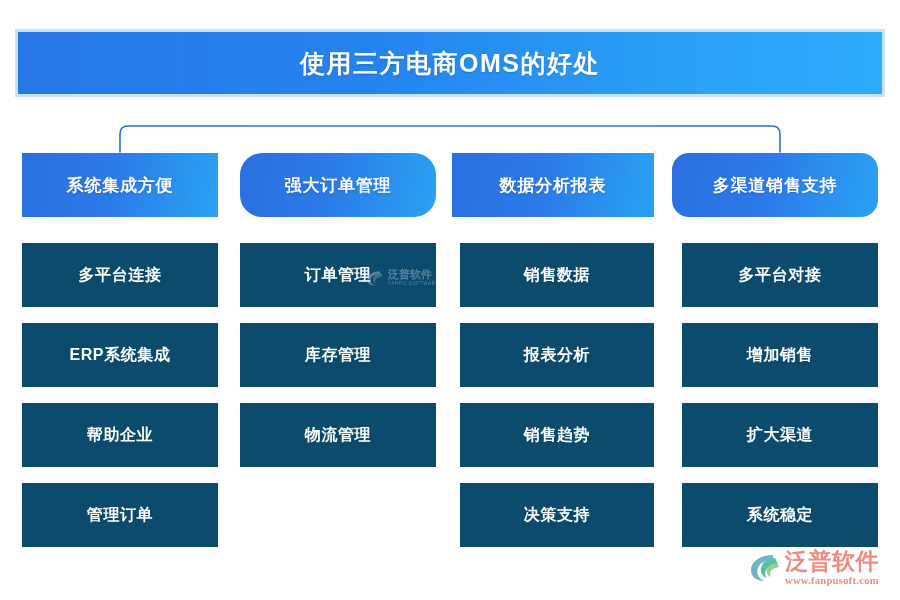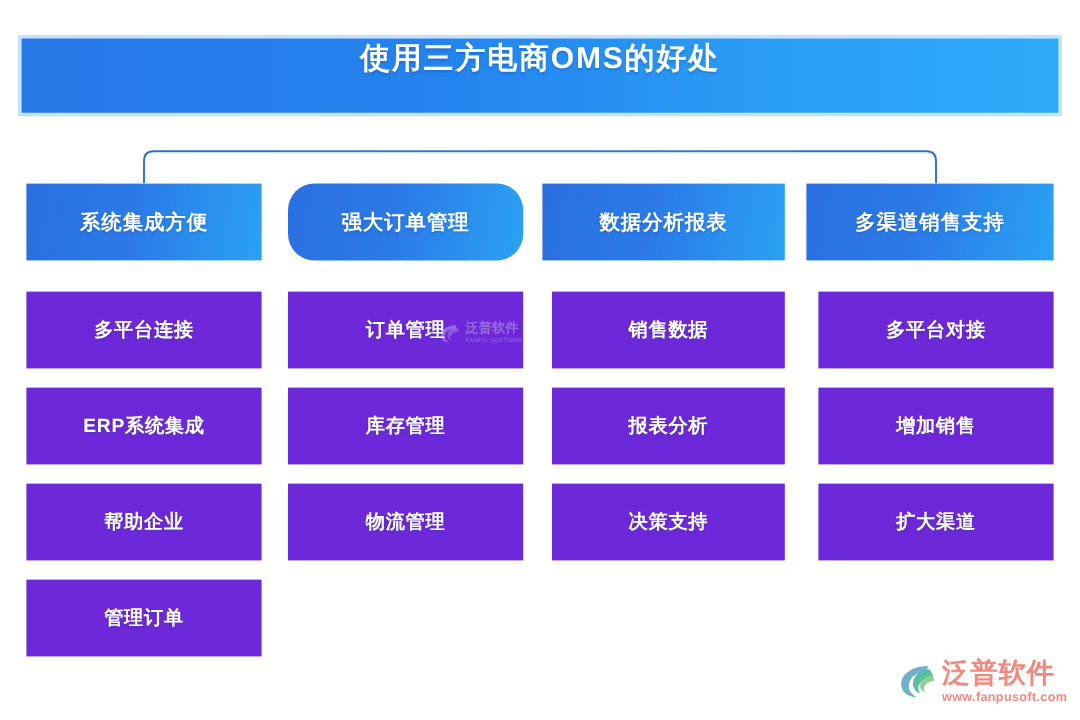--- a/index.html
+++ b/index.html
@@ -26,21 +26,21 @@
   
   .title-banner {
     position: absolute;
     left: 18px;
     top: 32px;
     width: 864px;
     height: 62px;
     background: linear-gradient(90deg, #2878e8 0%, #2483ef 40%, #2a9df5 72%, #2eabfb 100%);
     box-shadow: 0 0 0 3px rgba(150, 205, 250, 0.55);
     display: flex;
-    align-items: flex-start;
+    align-items: center;
     justify-content: center;
   }
   .title-text {
     color: #ffffff;
     font-size: 25px;
     font-weight: bold;
     letter-spacing: 1.5px;
     text-shadow: 0 1px 2px rgba(0, 60, 140, 0.28);
     white-space: nowrap;
   }
@@ -91,21 +91,21 @@
     top: 90px;
   }
   .col-0 .leaf-stack { left: 0px;  width: 196px; }
   .col-1 .leaf-stack { left: 0px;  width: 196px; }
   .col-2 .leaf-stack { left: 8px;  width: 194px; }
   .col-3 .leaf-stack { left: 10px; width: 196px; }
 
   .leaf-box {
     height: 64px;
     margin-bottom: 16px;
-    background: #6d28d9;
+    background: #0c4a6e;
     display: flex;
     align-items: center;
     justify-content: center;
     box-sizing: border-box;
   }
   .leaf-label {
     color: #ffffff;
     font-size: 16px;
     font-weight: bold;
     letter-spacing: 0.6px;
@@ -179,21 +179,21 @@
     white-space: nowrap;
     font-family: "DejaVu Sans", "Liberation Sans", sans-serif;
   }
   .brand-url {
     color: #f08a80;
     font-size: 10.5px;
     font-weight: bold;
     letter-spacing: 0.3px;
     white-space: nowrap;
     margin-top: 3px;
-    font-family: Liberation Sans, sans-serif;
+    font-family: Liberation Serif, serif;
   }
 </style>
 </head>
 <body>
 
 <div id="canvas">
 
   <div class="title-banner">
     <span class="title-text">使用三方电商OMS的好处</span>
   </div>
@@ -259,38 +259,44 @@
         <span class="cat-header-label">数据分析报表</span>
       </div>
       <div class="leaf-stack">
         <div class="leaf-box">
           <span class="leaf-label">销售数据</span>
         </div>
         <div class="leaf-box">
           <span class="leaf-label">报表分析</span>
         </div>
         <div class="leaf-box">
+          <span class="leaf-label">销售趋势</span>
+        </div>
+        <div class="leaf-box">
           <span class="leaf-label">决策支持</span>
         </div>
       </div>
     </div>
 
     <div class="column col-3">
-      <div class="cat-header" style="background: linear-gradient(100deg, #2a6fe0 0%, #2b7ae8 45%, #2aa2f4 100%);">
+      <div class="cat-header" style="background: linear-gradient(100deg, #2a6fe0 0%, #2b7ae8 45%, #2aa2f4 100%); border-radius: 17px;">
         <span class="cat-header-label">多渠道销售支持</span>
       </div>
       <div class="leaf-stack">
         <div class="leaf-box">
           <span class="leaf-label">多平台对接</span>
         </div>
         <div class="leaf-box">
           <span class="leaf-label">增加销售</span>
         </div>
         <div class="leaf-box">
           <span class="leaf-label">扩大渠道</span>
+        </div>
+        <div class="leaf-box">
+          <span class="leaf-label">系统稳定</span>
         </div>
       </div>
     </div>
 
   </div>
 
   <div class="watermark">
     <svg class="watermark-glyph" viewBox="0 0 32 32" xmlns="http://www.w3.org/2000/svg">
       <path d="M24 5 C11 5 4 12 4 19 C4 25 9 28 15 28 C10 26 8 22 9 18 C10 13 15 10 24 10 Z" fill="#ffffff"></path>
       <path d="M26 8 C19 8 14 12 13 17 C12 21 14 24 18 25 C15 22 16 18 20 16 C23 14 26 13 28 13 Z" fill="#ffffff" opacity="0.7"></path>

